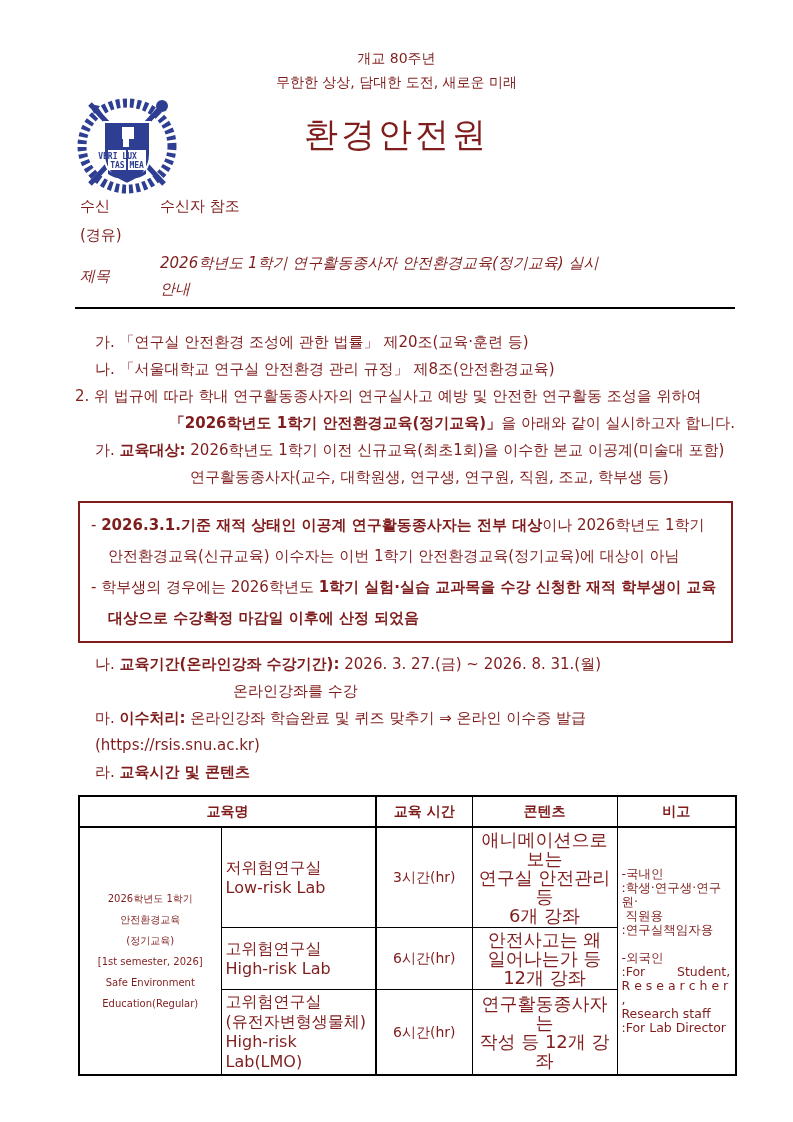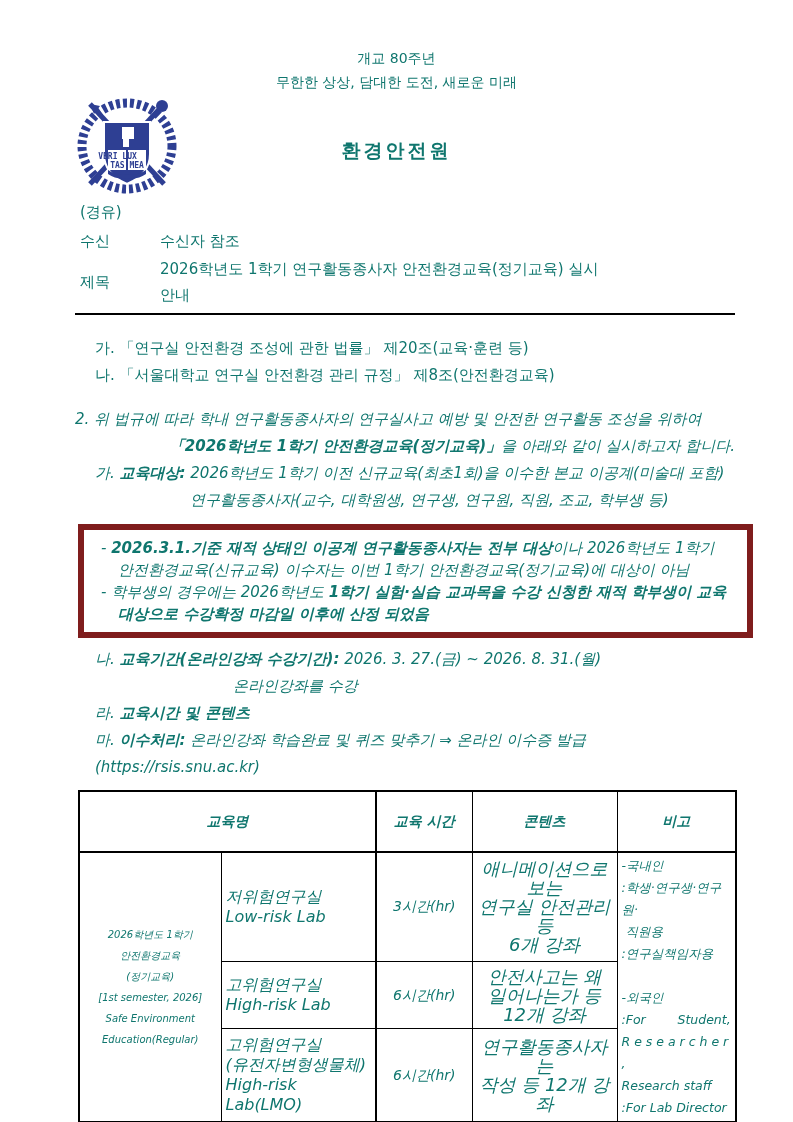--- a/index.html
+++ b/index.html
@@ -1,80 +1,80 @@
 <!DOCTYPE html>
 <html><head>
 <meta charset="utf-8">
 <style>
   html,body{margin:0;padding:0;background:#e8e8e8;}
   .doc{
     position:relative;
     width:793px;height:1122px;
     margin:0 auto;
     background:#ffffff;
-    color:#0f766e;
+    color:#7f1d1d;
     font-family:"DejaVu Sans","Liberation Sans",sans-serif;
     font-size:15px;
     overflow:hidden;
   }
   .center{text-align:center;}
   .top-block{padding-top:46px;font-size:14px;line-height:24px;}
-  .org-title{margin-top:44px;font-size:19px;letter-spacing:3px;font-weight:700;}
+  .org-title{margin-top:18px;font-size:34px;letter-spacing:3px;font-weight:400;}
   .logo{position:absolute;left:74px;top:94px;width:106px;height:100px;}
   .meta{margin:34px 58px 0 80px;line-height:29px;}
   .meta-row{display:flex;}
   .meta-label{width:80px;flex:none;}
-  .subject-row{display:flex;align-items:center;}
+  .subject-row{display:flex;align-items:center;font-style:italic;}
   .subject-value{white-space:pre-line;line-height:26px;}
   .rule{border:none;border-top:2px solid #000;margin:5px 58px 0 75px;}
   .content{margin:20px 58px 0 75px;line-height:27px;}
-  .mt{margin-top:17px;font-style:italic;}
+  .mt{}
   .mt-s{margin-top:8px;}
   .b{font-weight:bold;}
   .ind20{margin-left:20px;}
   .ind25{margin-left:25px;text-align:right;}
   .ind115{margin-left:115px;}
   .ind158{margin-left:158px;}
   .note-box{
-    border:6px solid #7f1d1d;
+    border:2px solid #7f1d1d;
     margin:10px 0 0 3px;
     width:629px;
-    padding:7px 17px;
-    line-height:22px;
+    padding:7px 11px;
+    line-height:31px;
   }
   .box-item{padding-left:17px;text-indent:-17px;}
   .edu-table{
     border-collapse:collapse;
     border:2px solid #000;
     margin:9px 0 0 3px;
     table-layout:fixed;
     width:657px;
     font-size:14px;
   }
   .edu-table th,.edu-table td{
     border:1px solid #000;
     padding:2px 4px;
     vertical-align:middle;
   }
   .edu-table thead th{
     border-bottom:2px solid #000;
     font-weight:bold;
     height:19px;
-    padding:16px;
+    padding:1px;
     text-align:center;
   }
   .col-hours{border-left:2px solid #000 !important;}
   .pre{white-space:pre-line;}
   .prew{white-space:pre-wrap;}
   .cell-center{text-align:center;}
   .cell-name{line-height:20px;font-size:16px;}
   .cell-content{font-size:18px;line-height:19px;}
   .cell-group{font-size:10px;line-height:21px;}
   .remark-cell{
-    font-size:12.5px;line-height:22px;
+    font-size:12.5px;line-height:14px;
     vertical-align:top;padding:3px 5px;
   }
   .row1 td{height:54px;}
   .row2 td{height:56px;}
   .row3 td{height:66px;}
 </style>
 </head>
 <body>
 
 <div class="doc">
@@ -98,25 +98,25 @@
       <text x="43.5" y="65" font-size="8" font-family="DejaVu Sans Mono, monospace" font-weight="bold" fill="#2e3f93" text-anchor="middle">VERI LUX</text>
       <text x="53" y="74" font-size="8" font-family="DejaVu Sans Mono, monospace" font-weight="bold" fill="#2e3f93" text-anchor="middle">TAS MEA</text>
       <path d="M34 76 q9 6 19 4 q10 2 19 -4 l0 4 q-9 6 -19 4 q-10 2 -19 -4 z" fill="#2e3f93"></path>
     </svg>
   </div>
 
   <div class="org-title center">환경안전원</div>
 
   <div class="meta">
     <div class="meta-row">
-      <span class="meta-label">(경유)</span>
-    </div>
-    <div class="meta-row">
       <span class="meta-label">수신</span>
       <span>수신자 참조</span>
+    </div>
+    <div class="meta-row">
+      <span class="meta-label">(경유)</span>
     </div>
     <div class="meta-row subject-row">
       <span class="meta-label">제목</span>
       <span class="subject-value">2026학년도 1학기 연구활동종사자 안전환경교육(정기교육) 실시
 안내</span>
     </div>
   </div>
 
   <hr class="rule">
 
@@ -133,22 +133,22 @@
       <div class="ind20"><span>가. </span><span class="b">교육대상:</span><span> 2026학년도 1학기 이전 신규교육(최초1회)을 이수한 본교 이공계(미술대 포함)</span></div>
       <div class="ind115">연구활동종사자(교수, 대학원생, 연구생, 연구원, 직원, 조교, 학부생 등)</div>
 
       <div class="note-box">
         <div class="box-item"><span>- </span><span class="b">2026.3.1.기준 재적 상태인 이공계 연구활동종사자는 전부 대상</span><span>이나 2026학년도 1학기 안전환경교육(신규교육) 이수자는 이번 1학기 안전환경교육(정기교육)에 대상이 아님</span></div>
         <div class="box-item"><span>- </span><span>학부생의 경우에는 2026학년도 </span><span class="b">1학기 실험·실습 교과목을 수강 신청한 재적 학부생이 교육 대상으로 수강확정 마감일 이후에 산정 되었음</span></div>
       </div>
 
       <div class="ind20 mt-s"><span>나. </span><span class="b">교육기간(온라인강좌 수강기간):</span><span> 2026. 3. 27.(금) ~ 2026. 8. 31.(월)</span></div>
       <div class="ind158">온라인강좌를 수강</div>
+      <div class="ind20"><span>마. </span><span class="b">이수처리:</span><span> 온라인강좌 학습완료 및 퀴즈 맞추기 ⇒ 온라인 이수증 발급(https://rsis.snu.ac.kr)</span></div>
       <div class="ind20"><span>라. </span><span class="b">교육시간 및 콘텐츠</span></div>
-      <div class="ind20"><span>마. </span><span class="b">이수처리:</span><span> 온라인강좌 학습완료 및 퀴즈 맞추기 ⇒ 온라인 이수증 발급(https://rsis.snu.ac.kr)</span></div>
 
       <table class="edu-table">
         <colgroup>
           <col style="width:142px">
             <col style="width:155px">
             <col style="width:96px">
             <col style="width:145px">
             <col style="width:119px">
         </colgroup>
         <thead>

